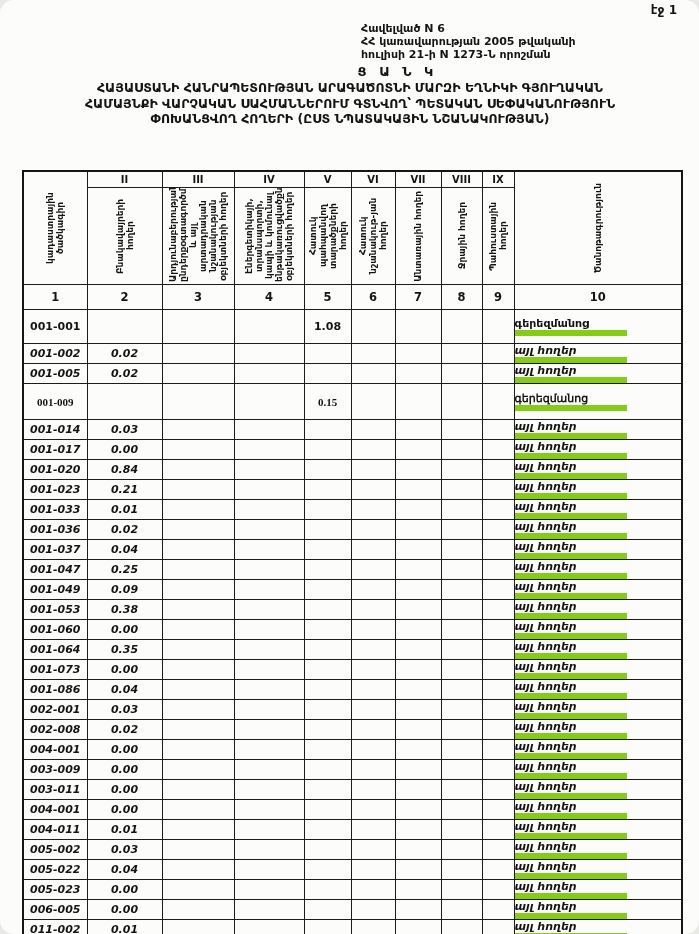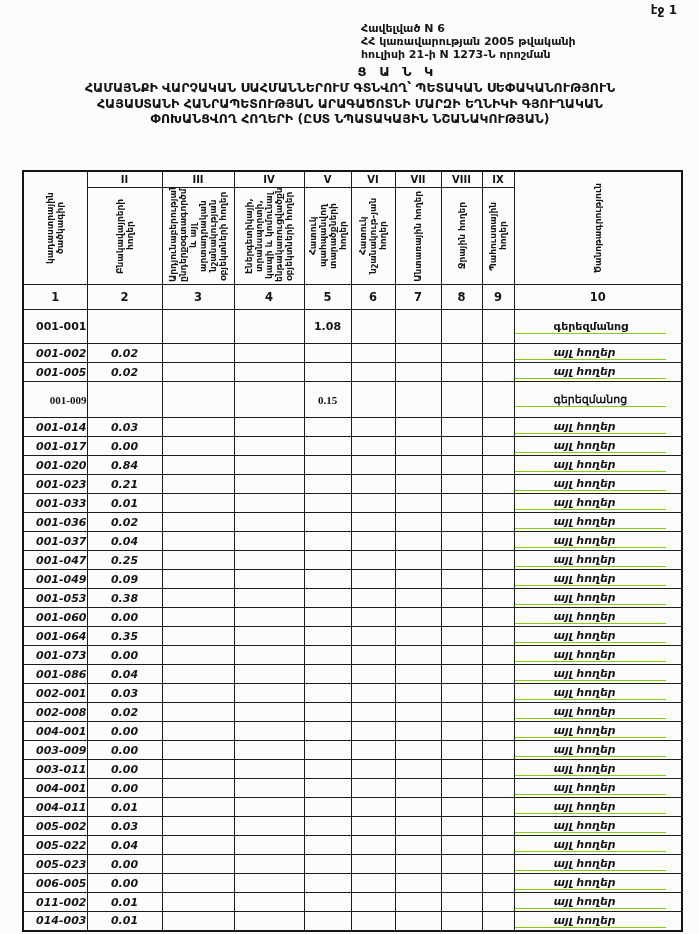--- a/index.html
+++ b/index.html
@@ -4,21 +4,21 @@
 <style>
   html,body{margin:0;padding:0;}
   body{
     width:699px;height:934px;
     background:#e9e9e6;
     font-family:"DejaVu Sans", sans-serif;
     -webkit-font-smoothing:none;
   }
   #page{
     position:relative;width:699px;height:934px;
-    background:#fcfcfa;color:#141414;overflow:hidden;
+    background:#fcfcfa;color:#141414;overflow:hidden;border-radius:14px;
   }
   
   #page-number{
     position:absolute;top:3px;right:22px;
     font-size:12px;font-weight:bold;
   }
   #ref-block{
     position:absolute;top:22px;right:8px;width:330px;
     text-align:left;font-size:11px;font-weight:bold;line-height:13px;
   }
@@ -65,48 +65,47 @@
     white-space:normal;
   }
   tr.number-row td{
     height:24px;text-align:center;font-size:11.5px;
     border-bottom:2px solid #151515;border-top:1.5px solid #151515;
   }
   tbody td{font-size:11px;}
   tbody tr.regular{height:19px;font-style:italic;}
   tbody tr.tall1{height:34px;}
   tbody tr.tall2{height:36px;font-family:Liberation Serif, serif;}
-  td.c-code{text-align:right;padding-left:3px;}
+  td.c-code{text-align:center;padding-left:3px;}
   td.c-num{text-align:center;}
   td.c-note{text-align:left;padding-left:6px;position:relative;overflow:visible;}
   .note-text{
     display:inline-block;min-width:112px;
-    border-bottom:1px solid #84cc16;
+    border-bottom:6px solid #84cc16;
     line-height:13px;
-    padding-left:39px;
   }
 </style>
 </head>
 <body>
 
 <div id="page">
 
   <div id="page-number">էջ 1</div>
 
   <div id="ref-block">
     <div>Հավելված N 6</div>
     <div>ՀՀ կառավարության 2005 թվականի</div>
     <div>հուլիսի 21-ի N 1273-Ն որոշման</div>
   </div>
 
   <div id="doc-heading">Ց Ա Ն Կ</div>
 
   <div id="doc-title">
+    <div>ՀԱՅԱՍՏԱՆԻ ՀԱՆՐԱՊԵՏՈՒԹՅԱՆ ԱՐԱԳԱԾՈՏՆԻ ՄԱՐԶԻ ԵՂՆԻԿԻ  ԳՅՈՒՂԱԿԱՆ</div>
     <div>ՀԱՄԱՅՆՔԻ ՎԱՐՉԱԿԱՆ ՍԱՀՄԱՆՆԵՐՈՒՄ  ԳՏՆՎՈՂ՝ ՊԵՏԱԿԱՆ ՍԵՓԱԿԱՆՈՒԹՅՈՒՆ</div>
-    <div>ՀԱՅԱՍՏԱՆԻ ՀԱՆՐԱՊԵՏՈՒԹՅԱՆ ԱՐԱԳԱԾՈՏՆԻ ՄԱՐԶԻ ԵՂՆԻԿԻ  ԳՅՈՒՂԱԿԱՆ</div>
     <div>ՓՈԽԱՆՑՎՈՂ ՀՈՂԵՐԻ  (ԸՍՏ ՆՊԱՏԱԿԱՅԻՆ ՆՇԱՆԱԿՈՒԹՅԱՆ)</div>
   </div>
 
   <table id="land-table">
     <colgroup>
       <col class="w1">
         <col class="w2">
         <col class="w3">
         <col class="w4">
         <col class="w5">

